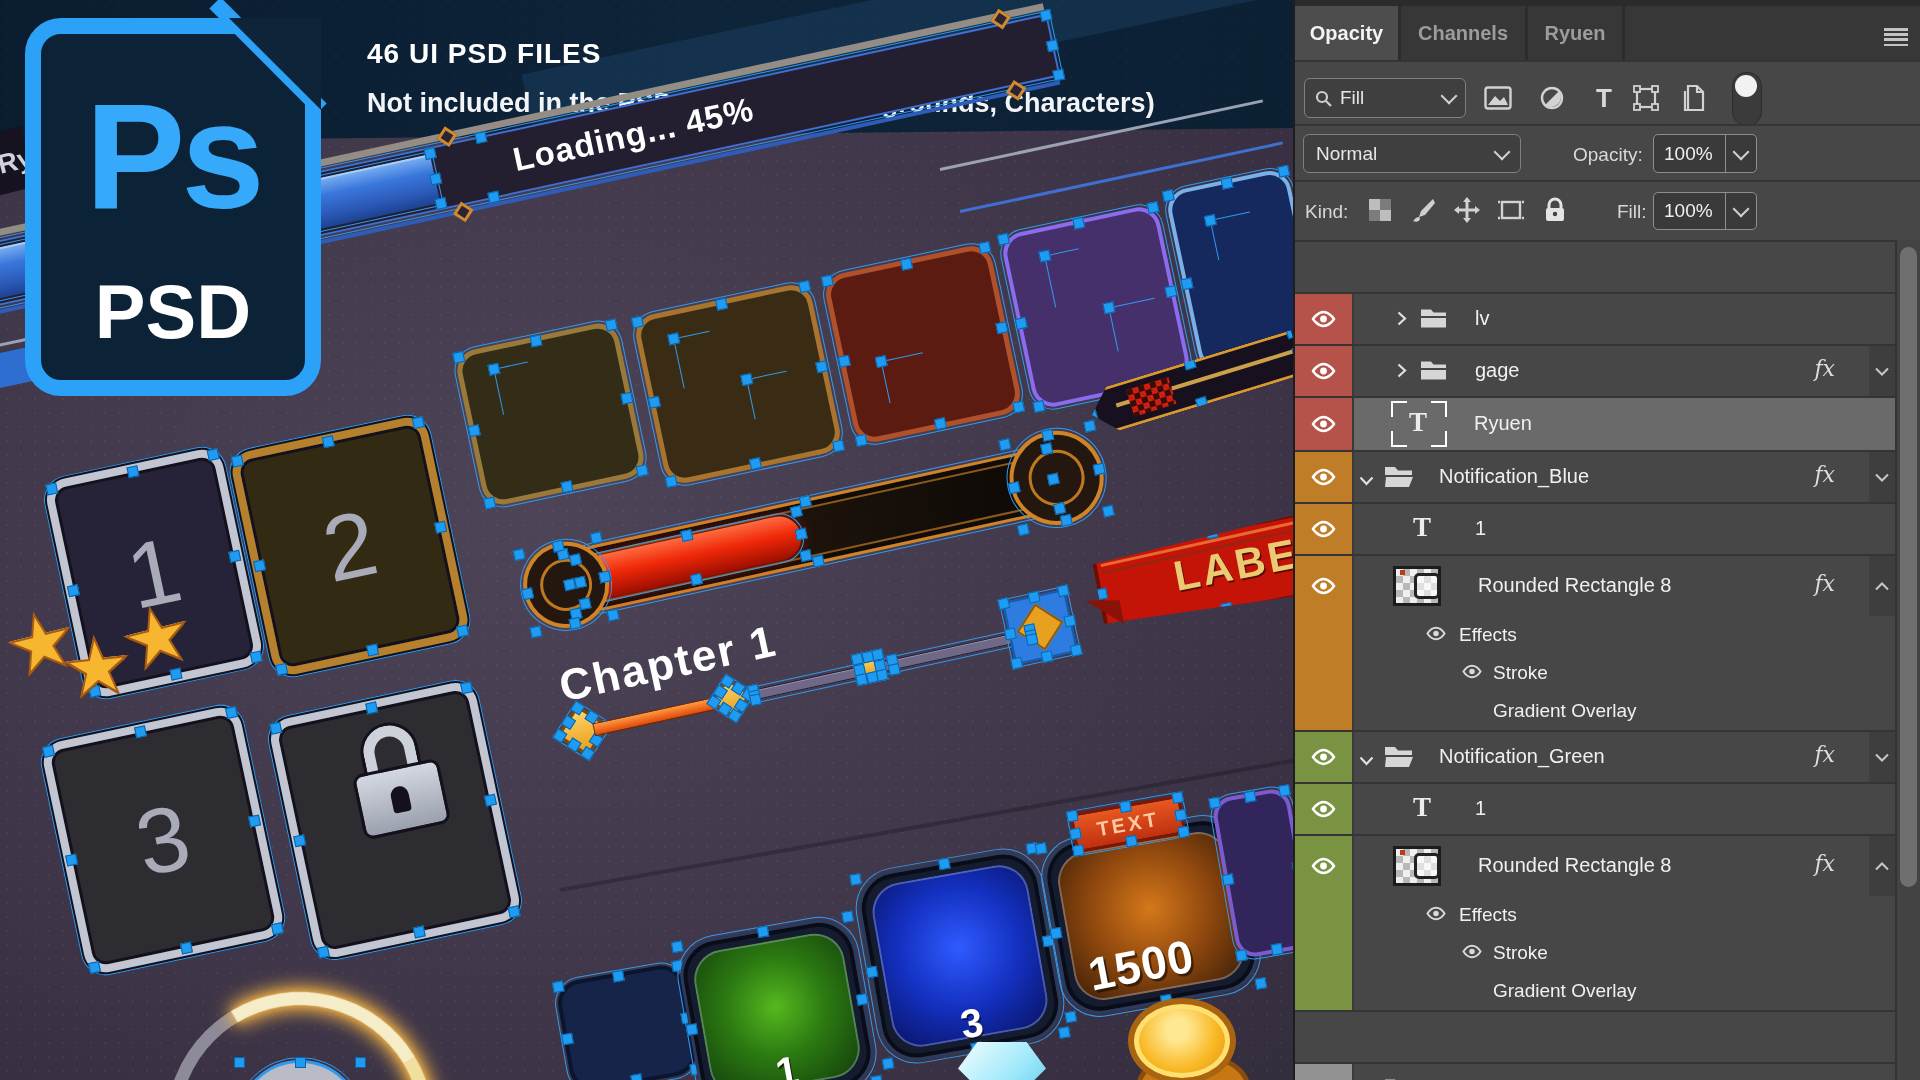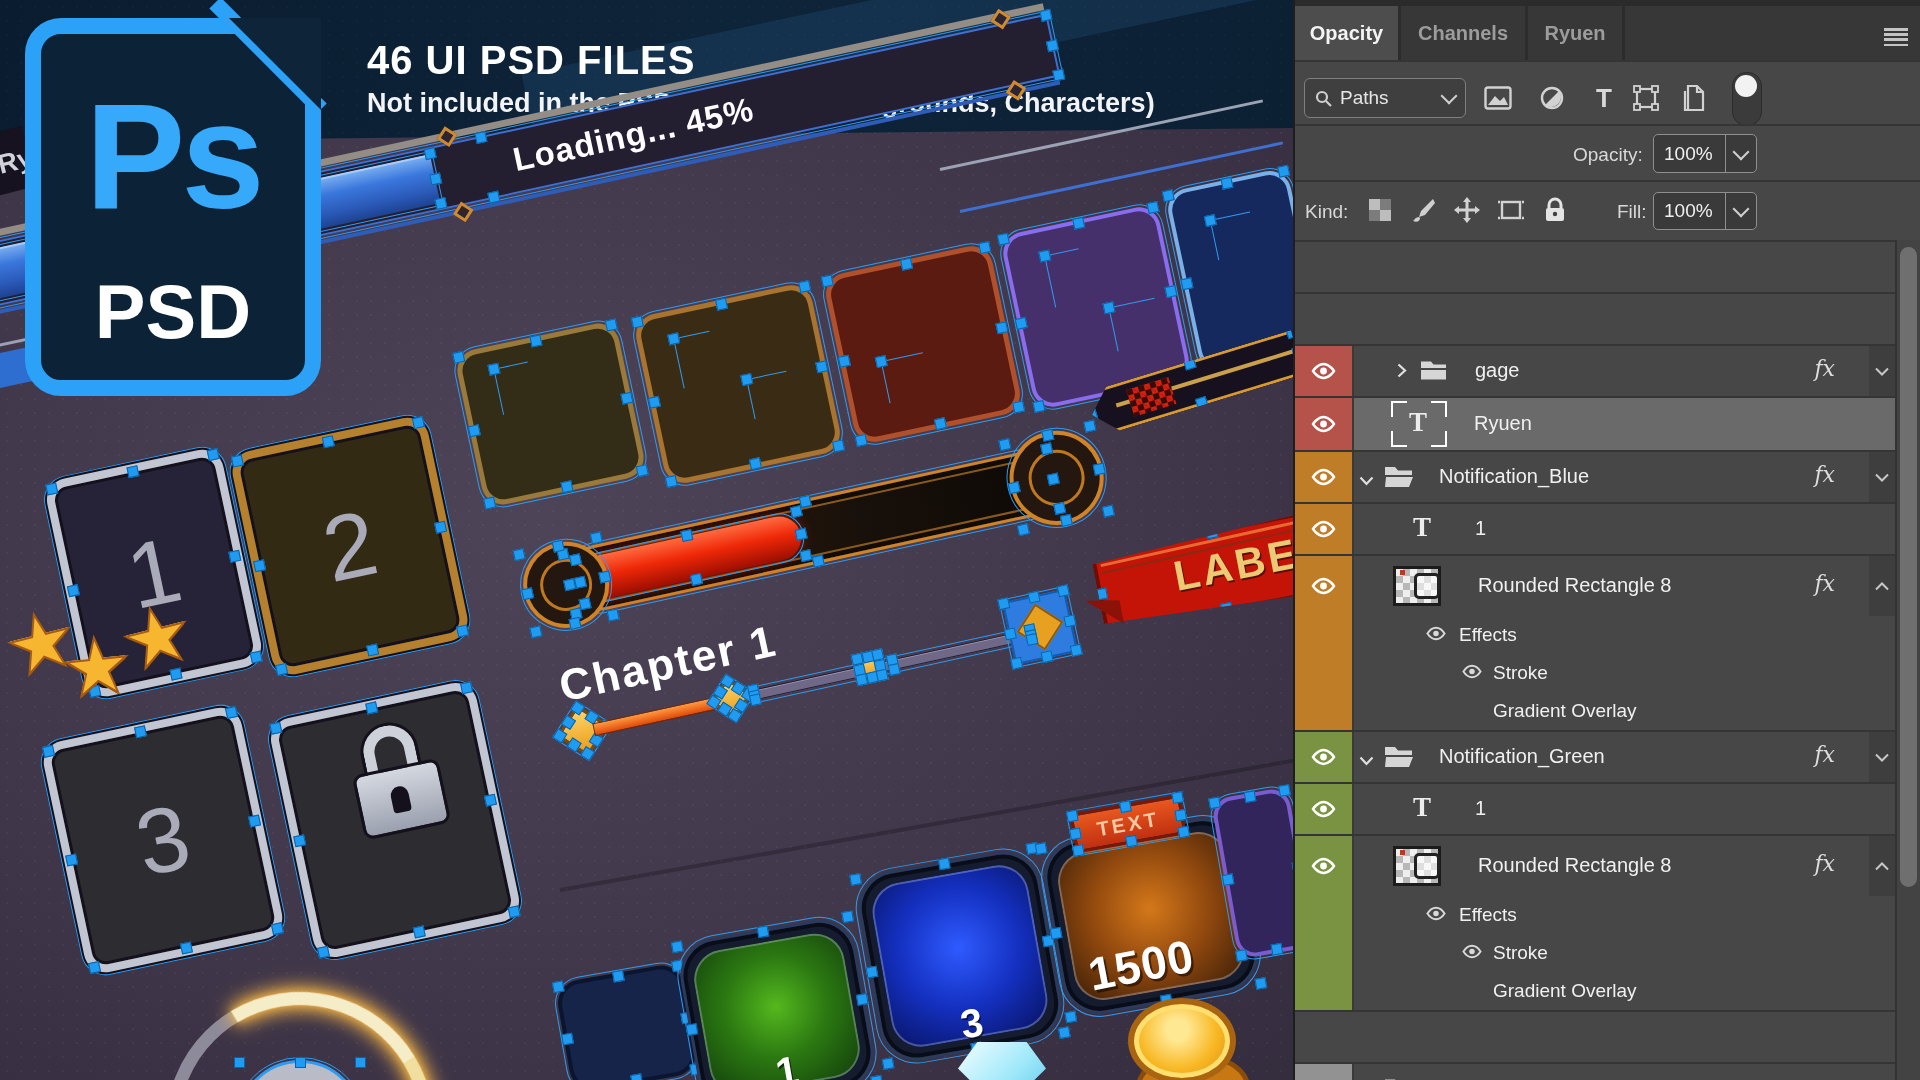--- a/index.html
+++ b/index.html
@@ -11,21 +11,21 @@
   #canvas{left:0;top:0;width:1293px;height:1080px;overflow:hidden;
     background:radial-gradient(ellipse at 42% 48%, #4e4457 0%, #443a4e 45%, #342d3e 100%);}
   #canvas .dots{left:0;top:0;right:0;bottom:0;
     background-image:radial-gradient(rgba(255,255,255,.045) 1.2px, transparent 1.3px);
     background-size:14px 14px;}
   #band{left:0;top:0;width:1293px;height:165px;
     background:linear-gradient(100deg,#0a1c30 0%,#0e2439 55%,#0c2034 100%);
     clip-path:polygon(0 0,100% 0,100% 128px,0 142px);}
   #band .streak{left:520px;top:-20px;width:900px;height:80px;background:rgba(40,90,140,.25);
     transform:rotate(-12deg);}
-  .promo-title{left:367px;top:38px;font-size:40px;font-weight:bold;color:#fff;letter-spacing:1px;}
+  .promo-title{left:367px;top:38px;font-size:28px;font-weight:bold;color:#fff;letter-spacing:1px;}
   .promo-sub{left:367px;top:88px;font-size:27px;font-weight:bold;color:#f2f4f8;}
 
   
   #logo{left:25px;top:18px;width:296px;height:378px;z-index:40;}
   #logo .card{left:0;top:0;width:100%;height:100%;box-sizing:border-box;
     background:#0b2237;border:16px solid #2ba1f7;border-radius:36px;}
   #logo .fold-mask{right:0;top:0;width:92px;height:92px;background:#0e2439;
     clip-path:polygon(-2% -2%,102% -2%,102% 102%);}
   #logo .fold-edge{right:-22px;top:30px;width:150px;height:16px;background:#2ba1f7;
     transform:rotate(45deg);}
@@ -584,21 +584,21 @@
           <i></i>
         </div>
     </div>
     <div class="hdiv" style="top:60px;"></div>
 
     <div class="box" style="left:9px;top:78px;width:162px;height:40px;padding:0 10px;">
       <svg width="17" height="17" viewBox="0 0 17 17">
           <circle cx="7" cy="7" r="5" fill="none" stroke="#cfcfcf" stroke-width="2.2"></circle>
           <line x1="11" y1="11" x2="16" y2="16" stroke="#cfcfcf" stroke-width="2.2"></line>
         </svg>
-      <span style="margin-left:8px;">Paths</span>
+      <span style="margin-left:8px;">Fill</span>
       <span class="chev" style="margin-left:auto;"></span>
     </div>
     <div class="ficon" style="left:186px;">
       <svg width="28" height="24" viewBox="0 0 28 24">
           <rect x="1.5" y="1.5" width="25" height="21" rx="2.5" fill="none" stroke="#d2d2d2" stroke-width="2.4"></rect>
           <path d="M4 19 L11 10 L16 15 L20 11 L24 19 Z" fill="#d2d2d2"></path>
         </svg>
     </div>
     <div class="ficon" style="left:240px;">
       <svg width="24" height="24" viewBox="0 0 24 24">
@@ -621,20 +621,24 @@
           <path d="M6 2 h9 l6 6 v18 h-15 z" fill="none" stroke="#d2d2d2" stroke-width="2.2"></path>
           <path d="M15 2 v6 h6" fill="none" stroke="#d2d2d2" stroke-width="2.2"></path>
           <path d="M3 7 v19 h13" fill="none" stroke="#d2d2d2" stroke-width="2.2"></path>
         </svg>
     </div>
     <div class="abs" style="left:437px;top:72px;width:28px;height:52px;background:#3b3b3b;border:1px solid #2c2c2c;border-radius:14px;">
       <div class="abs" style="left:2px;top:2px;width:22px;height:22px;border-radius:50%;background:#f2f2f2;"></div>
     </div>
     <div class="hdiv" style="top:124px;"></div>
 
+    <div class="box" style="left:8px;top:134px;width:218px;height:39px;padding:0 12px;">
+      <span>Normal</span>
+      <span class="chev" style="margin-left:auto;"></span>
+    </div>
     <div class="lbl" style="left:278px;top:144px;">Opacity:</div>
     <div class="valbox" style="left:358px;top:134px;width:104px;height:39px;padding-left:10px;">
       <span>100%</span>
       <span class="seg">
           <span class="chev"></span>
         </span>
     </div>
     <div class="hdiv" style="top:180px;"></div>
 
     <div class="lbl" style="left:10px;top:201px;">Kind:</div>
@@ -682,20 +686,36 @@
     <div class="valbox" style="left:358px;top:192px;width:104px;height:38px;padding-left:10px;">
       <span>100%</span>
       <span class="seg">
           <span class="chev"></span>
         </span>
     </div>
 
     <div id="rows" class="abs">
         <div class="hdiv" style="top: 240px; width: 600px;"></div>
         <div class="hdiv" style="top: 292px; width: 600px;"></div>
+        <div class="abs" style="left: 0px; top: 294px; width: 600px; height: 50px;">
+          <div class="eyecell" style="background:#b5524a;">
+            <svg width="27" height="18" viewBox="0 0 27 18">
+              <path d="M13.5 2 C7.5 2 3 9 3 9 C3 9 7.5 16 13.5 16 C19.5 16 24 9 24 9 C24 9 19.5 2 13.5 2 Z" fill="none" stroke="#fff" stroke-width="2.4"></path>
+              <circle cx="13.5" cy="9" r="3.4" fill="#fff"></circle>
+            </svg>
+          </div>
+          <span class="abs" style="left:102px;top:17px;"><svg width="10" height="15" viewBox="0 0 10 15">
+              <path d="M1.5 1.5 L8 7.5 L1.5 13.5" stroke="#e0e0e0" stroke-width="2.2" fill="none"></path>
+            </svg></span>
+          <span class="abs" style="left:124px;top:13px;"><svg width="29" height="23" viewBox="0 0 29 23">
+              <path d="M2 2.5 h10 l2.5 3 H27 v15 H2 Z" fill="#d6d6d6"></path>
+              <rect x="2" y="9" width="25" height="2" fill="#474747"></rect>
+            </svg></span>
+          <span class="rowname" style="left:180px;top:13px;">lv</span>
+        </div>
         <div class="hdiv" style="top: 344px; width: 600px;"></div>
         <div class="abs" style="left: 0px; top: 346px; width: 600px; height: 50px;">
           <div class="eyecell" style="background:#b5524a;">
             <svg width="27" height="18" viewBox="0 0 27 18">
               <path d="M13.5 2 C7.5 2 3 9 3 9 C3 9 7.5 16 13.5 16 C19.5 16 24 9 24 9 C24 9 19.5 2 13.5 2 Z" fill="none" stroke="#fff" stroke-width="2.4"></path>
               <circle cx="13.5" cy="9" r="3.4" fill="#fff"></circle>
             </svg>
           </div>
           <span class="abs" style="left:102px;top:17px;"><svg width="10" height="15" viewBox="0 0 10 15">
               <path d="M1.5 1.5 L8 7.5 L1.5 13.5" stroke="#e0e0e0" stroke-width="2.2" fill="none"></path>

